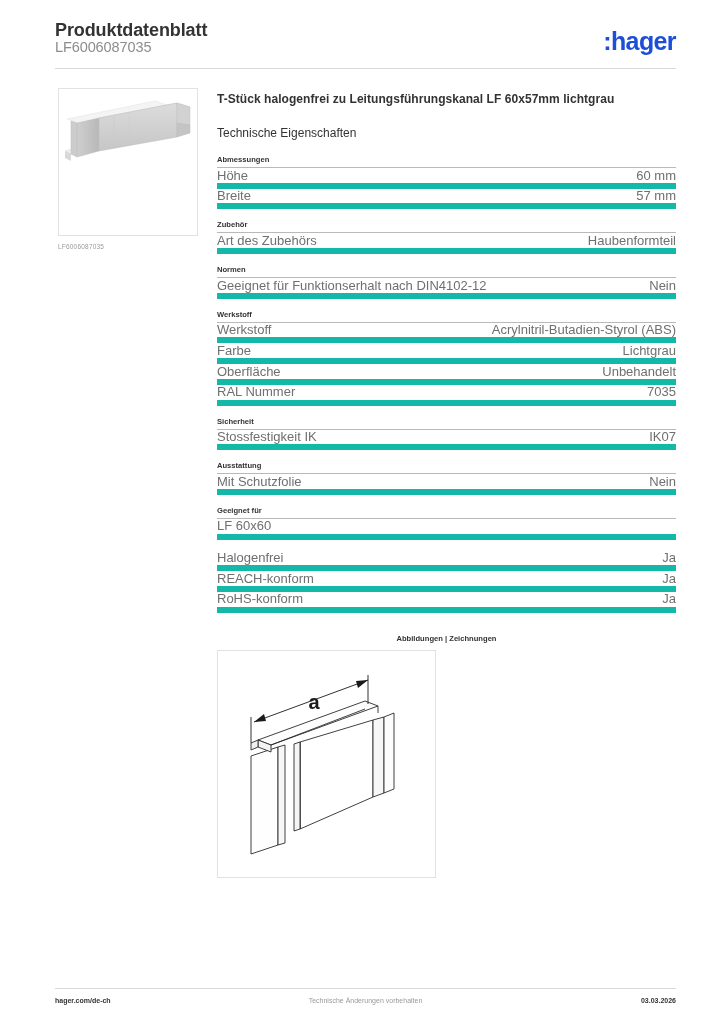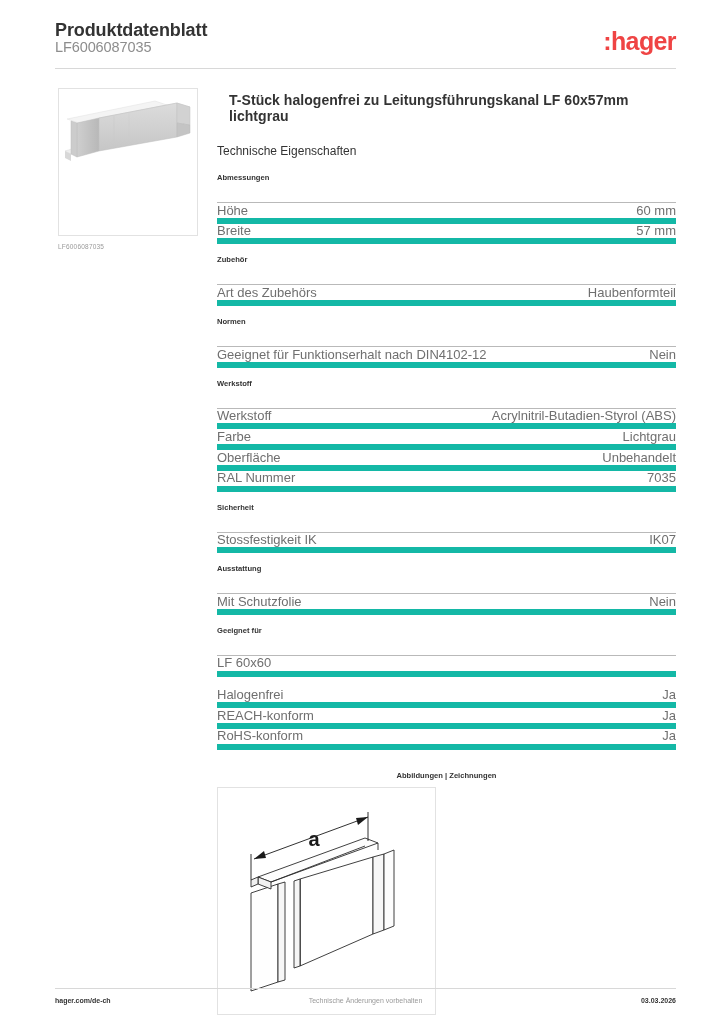--- a/index.html
+++ b/index.html
@@ -77,39 +77,39 @@
     letter-spacing: 0.2px;
   }
 
   
   .main {
     position: absolute;
     left: 217px; top: 92px;
     width: 459px;
   }
   .product-name {
-    font-size: 14px;
+    font-size: 12px;
     font-weight: bold;
     color: #333333;
     letter-spacing: 0.05px;
-    margin: 0 0 20px 12px;
+    margin: 0 0 20px 0;
   }
   .tech-heading {
     font-size: 12px;
     font-weight: normal;
     color: #333333;
     margin: 0 0 15px 0;
   }
 
   .section { margin-bottom: 11px; }
   .section-title {
     font-size: 7.6px;
     font-weight: bold;
     color: #333333;
-    padding-bottom: 20px;
+    padding-bottom: 3px;
     border-bottom: 1px solid #b9b9b9;
   }
   .row {
     display: flex;
     justify-content: space-between;
     align-items: baseline;
     font-size: 13px;
     color: #6f6f6f;
     padding: 3.5px 0 3.2px 0;
     border-bottom: 6px solid #14b8a6;
@@ -165,21 +165,21 @@
   }
 </style>
 </head>
 <body>
 
 <div class="page">
 
   <div class="header">
     <div class="doc-title">Produktdatenblatt</div>
     <div class="doc-subtitle">LF6006087035</div>
-    <div class="logo" style="color: #ef4444;">:hager</div>
+    <div class="logo" style="color: #1d4ed8;">:hager</div>
   </div>
   <div class="header-rule"></div>
 
   <div class="product-box">
     <svg width="138" height="146" viewBox="0 0 138 146" xmlns="http://www.w3.org/2000/svg">
       <defs>
         <linearGradient id="gTop" x1="0" y1="0" x2="0" y2="1">
           <stop offset="0%" stop-color="#f2f2f2"></stop>
           <stop offset="100%" stop-color="#e2e2e2"></stop>
         </linearGradient>

